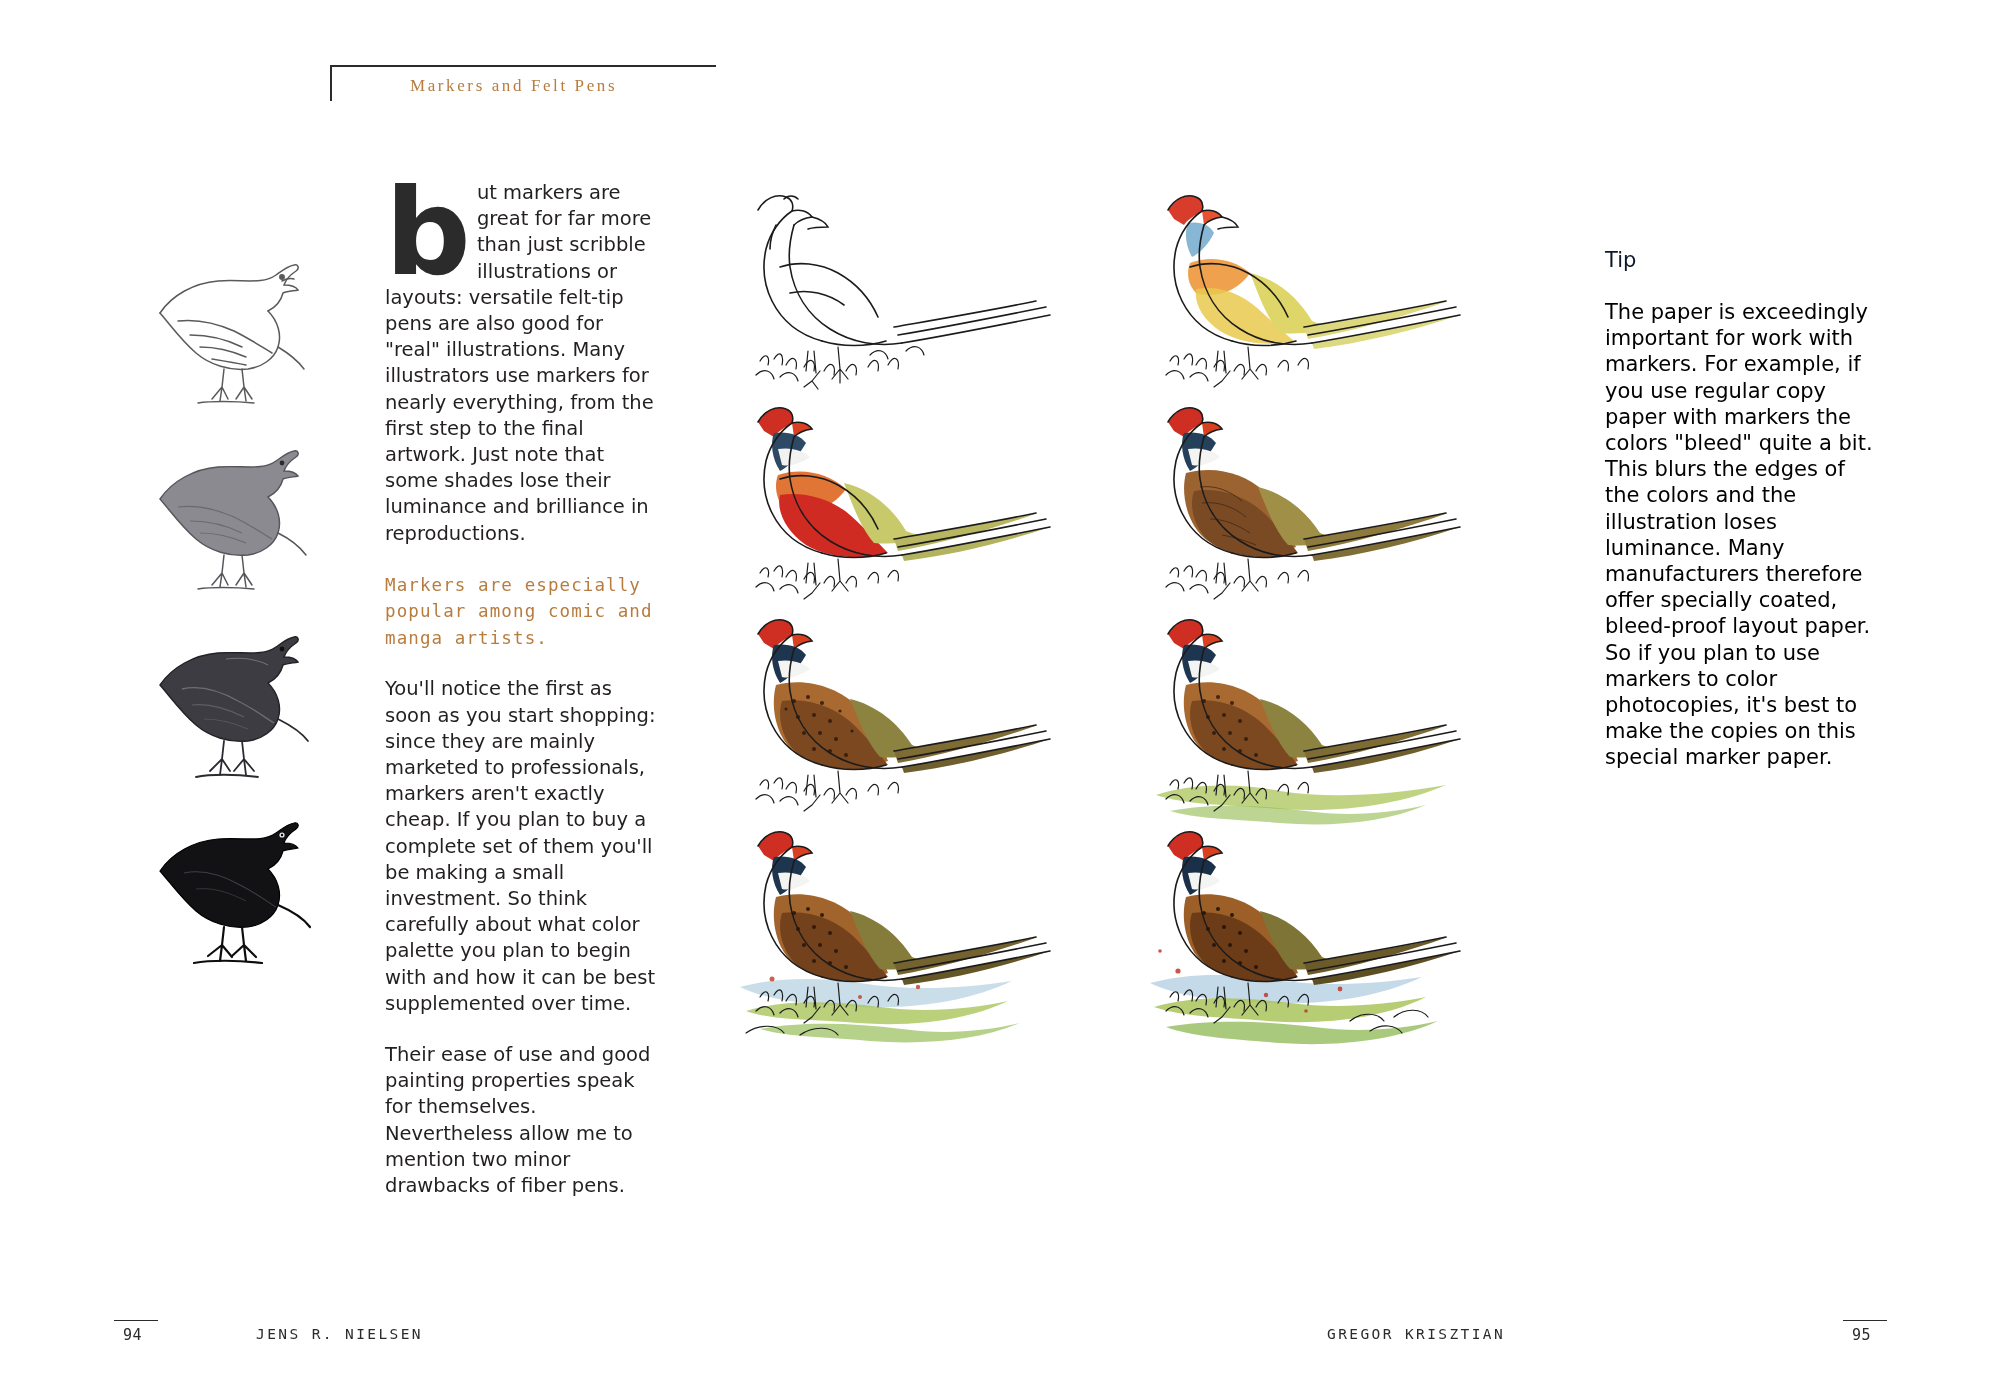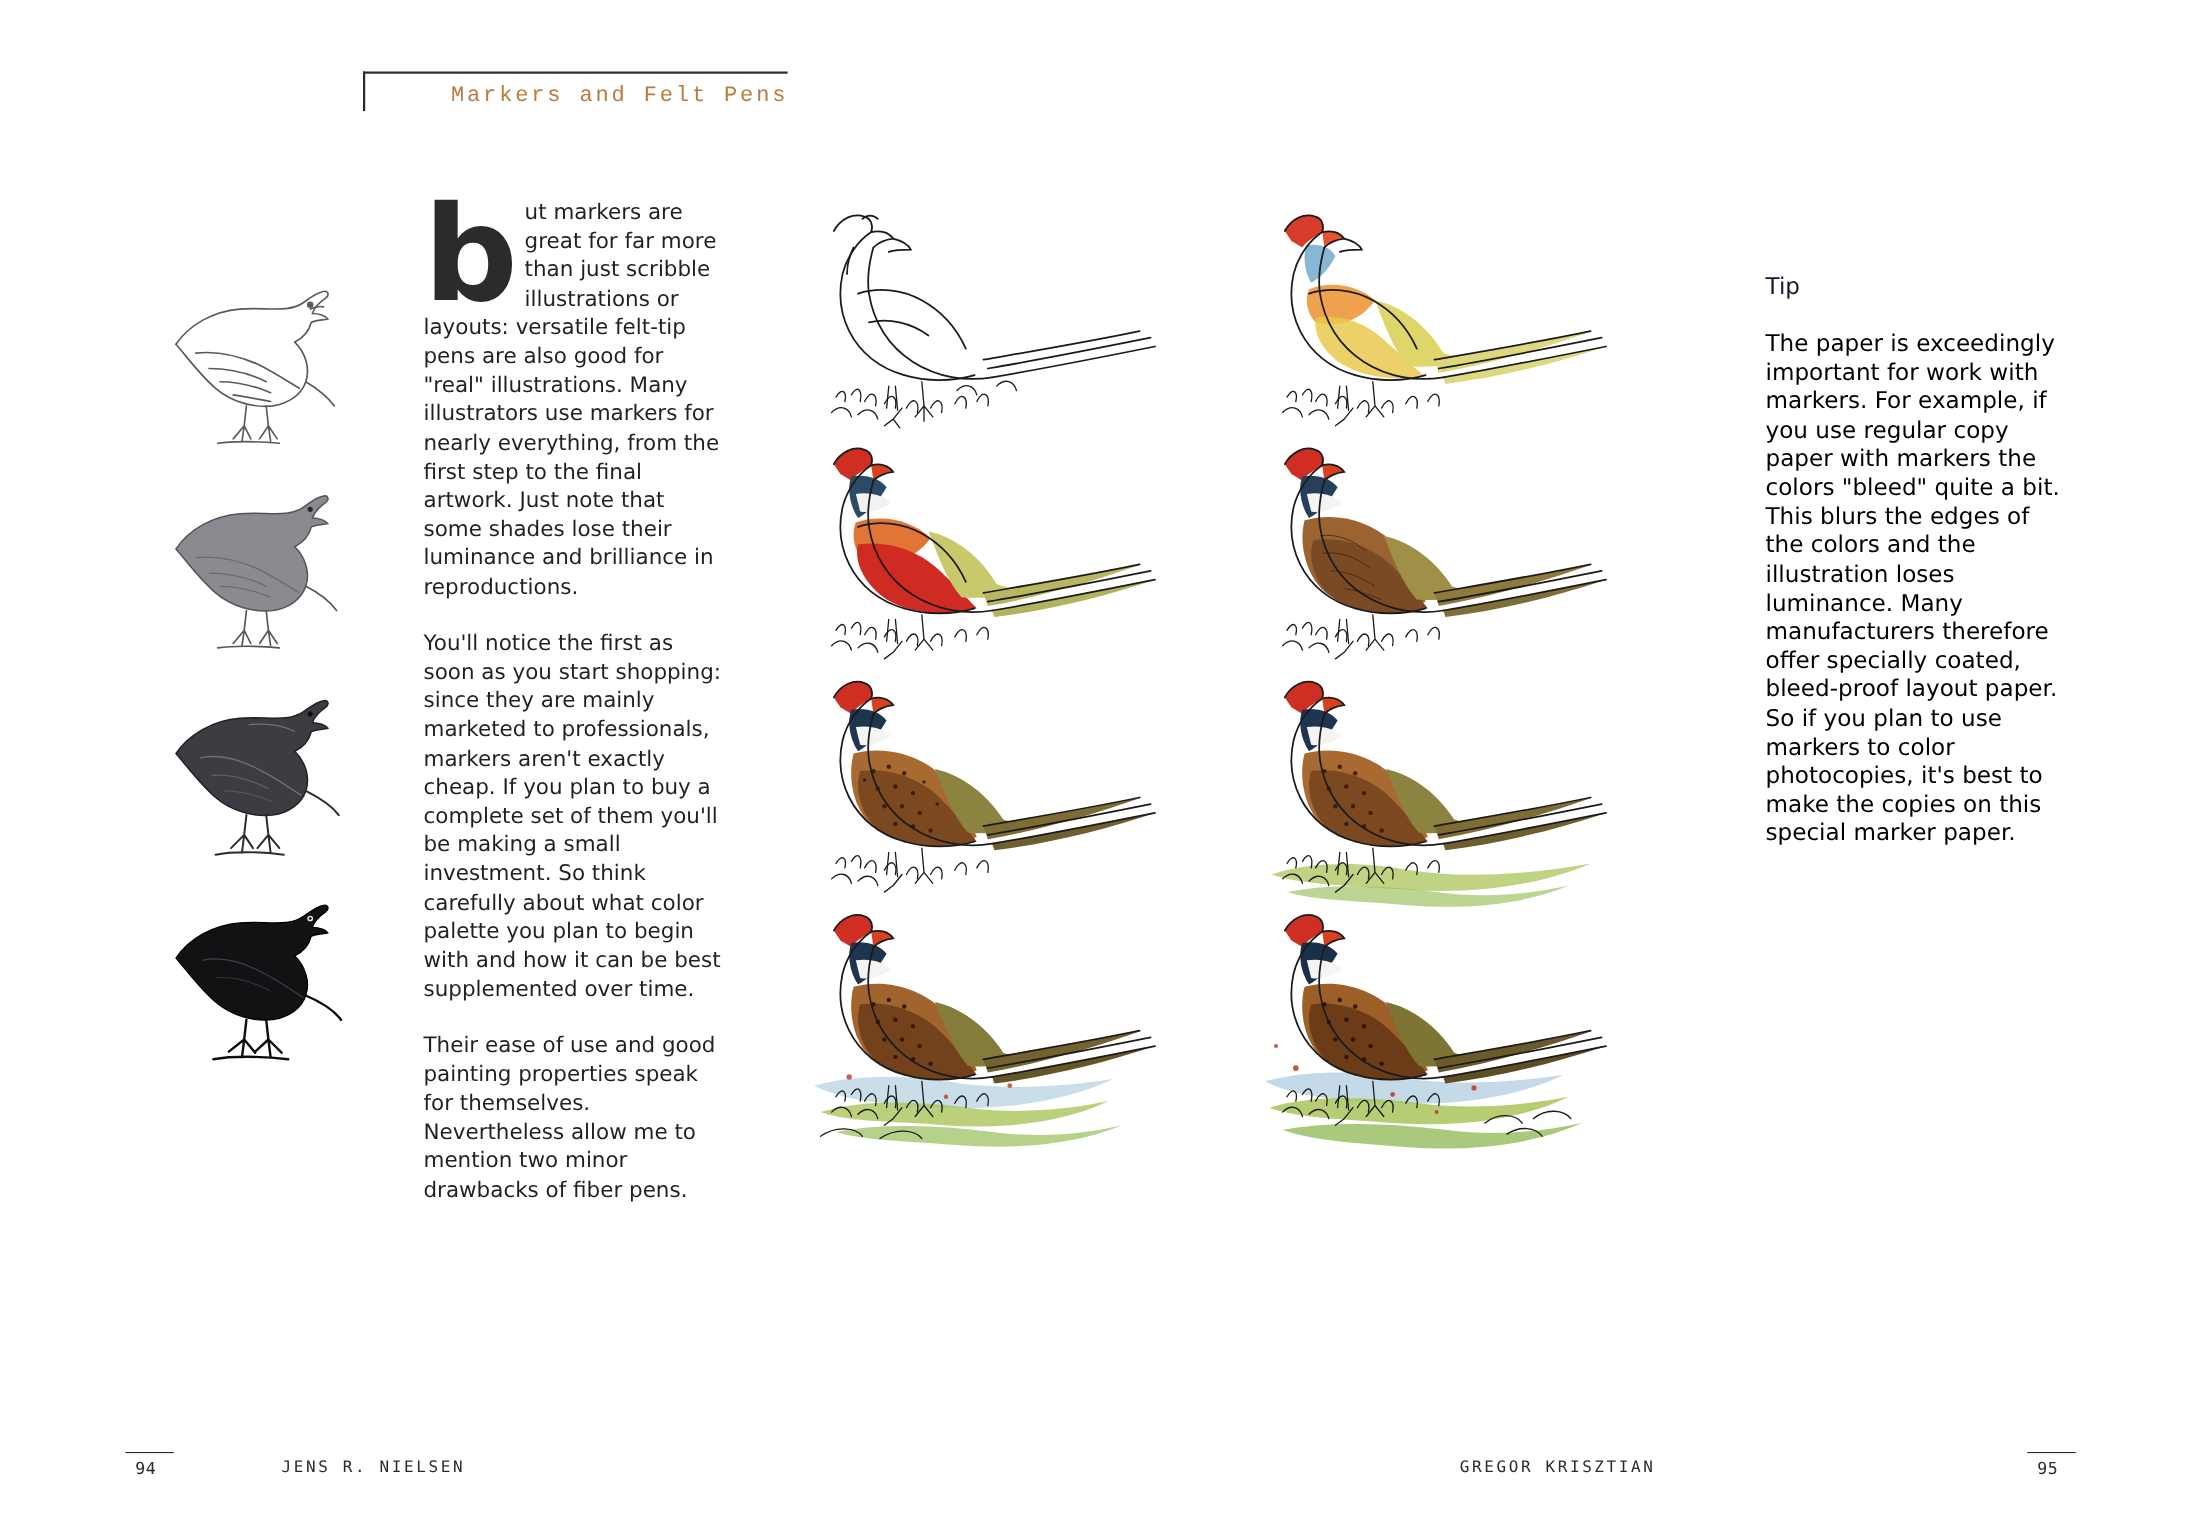--- a/index.html
+++ b/index.html
@@ -16,22 +16,22 @@
   .header-rule{
     position:absolute;left:330px;top:65px;width:386px;height:0;
     border-top:2px solid #2b2b2b;
   }
   .header-rule-v{
     position:absolute;left:330px;top:65px;width:0;height:36px;
     border-left:2px solid #2b2b2b;
   }
   .header-title{
     position:absolute;left:410px;top:76px;
-    font-family:Liberation Mono, monospace;
-    font-size:20px;letter-spacing:2.6px;
+    font-family:Liberation Serif, serif;
+    font-size:17px;letter-spacing:2.6px;
     color:#b77c3e;white-space:nowrap;
   }
 
   
   .crow-col{position:absolute;left:138px;top:235px;width:190px;}
   .crow-slot{position:relative;width:190px;height:186px;margin-bottom:0;}
 
   
   .col1{
     position:absolute;left:385px;top:180px;width:276px;
@@ -157,20 +157,21 @@
           <path d="M104 134 L106 152 M106 152 L94 163 M106 152 L118 164 M106 152 L108 168"></path>
           <path d="M56 170 C72 167 100 167 124 170"></path>
           <path d="M140 112 C154 118 166 126 172 134"></path>
         </g>
       </svg>
     </div>
   </div>
 
   <div class="col1">
     <p><span class="dropcap">b</span><span>ut markers are great for far more than just scribble illustrations or layouts: versatile felt-tip pens are also good for "real" illustrations. Many illustrators use markers for nearly everything, from the first step to the final artwork. Just note that some shades lose their luminance and brilliance in reproductions.</span></p>
+    <p class="pullquote">Markers are especially popular among comic and manga artists.</p>
     <p>You'll notice the first as soon as you start shopping: since they are mainly marketed to professionals, markers aren't exactly cheap. If you plan to buy a complete set of them you'll be making a small investment. So think carefully about what color palette you plan to begin with and how it can be best supplemented over time.</p>
     <p>Their ease of use and good painting properties speak for themselves. Nevertheless allow me to mention two minor drawbacks of fiber pens.</p>
   </div>
 
   <div class="pheasant-grid">
 
     <div class="ph-cell" style="left:0px;top:0px;">
       <svg width="410" height="265" viewBox="0 0 410 265">
         <g fill="none" stroke="#1b1b1b" stroke-width="1.6" stroke-linecap="round">
           <path d="M38 35 C44 24 56 18 66 22 C72 24 74 30 72 36 C80 34 88 36 92 42 C84 43 78 46 74 50"></path>

